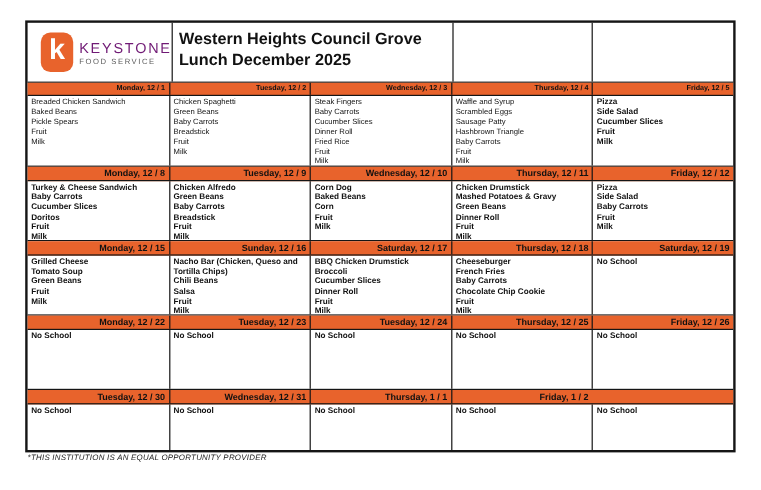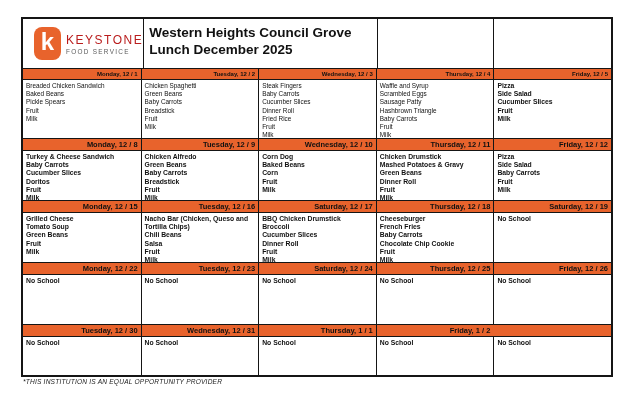--- a/index.html
+++ b/index.html
@@ -9,21 +9,21 @@
 
   .sheet { position:absolute; left:21px; top:17px; width:592px; border:2px solid var(--line); background:#fff; }
 
   
   .header-row { display:grid; grid-template-columns:repeat(5,1fr); height:49px; }
   .logo-cell { grid-column:1; display:flex; align-items:center; padding-left:11px; gap:5px; border-right:1.5px solid var(--line); }
   .logo-badge { width:27px; height:33px; border-radius:8px; background:var(--accent); color:#fff;
                 display:flex; align-items:center; justify-content:center;
                 font-size:24px; font-weight:600; line-height:1; padding-bottom:3px; }
   .brand-text { display:flex; flex-direction:column; }
-  .brand-name { font-size:12px; letter-spacing:1.5px; color:#b91c1c; font-weight:400; }
+  .brand-name { font-size:12px; letter-spacing:1.5px; color:#701a75; font-weight:400; }
   .brand-sub  { font-size:6.4px; letter-spacing:1.3px; color:#5a5a5a; margin-top:1px; }
   .title-cell { grid-column:2 / span 2; padding:5px 0 0 5px; border-right:1.5px solid var(--line); }
   .title-line { font-size:13.5px; font-weight:bold; color:#111; line-height:17px; white-space:nowrap; }
   .header-spacer { border-right:1.5px solid var(--line); }
   .header-spacer:last-child { border-right:none; }
 
   
   .week { border-top:1.5px solid var(--line); }
   .bar { display:grid; grid-template-columns:repeat(5,1fr); background:var(--accent); border-bottom:1.5px solid var(--line); }
   .bar-cell { text-align:right; padding-right:3px; font-weight:bold; color:#111; overflow:hidden;
@@ -169,21 +169,21 @@
               <div class="menu-line">Side Salad</div>
               <div class="menu-line">Baby Carrots</div>
               <div class="menu-line">Fruit</div>
               <div class="menu-line">Milk</div>
             </div>
           </div>
         </div>
         <div class="week w2">
           <div class="bar">
             <div class="bar-cell">Monday, 12 / 15</div>
-            <div class="bar-cell">Tuesday, 12 / 16</div>
+            <div class="bar-cell">Sunday, 12 / 16</div>
             <div class="bar-cell">Saturday, 12 / 17</div>
             <div class="bar-cell">Thursday, 12 / 18</div>
             <div class="bar-cell">Saturday, 12 / 19</div>
           </div>
           <div class="cells">
             <div class="day-cell">
               <div class="menu-line">Grilled Cheese</div>
               <div class="menu-line">Tomato Soup</div>
               <div class="menu-line">Green Beans</div>
               <div class="menu-line">Fruit</div>
@@ -214,21 +214,21 @@
             </div>
             <div class="day-cell">
               <div class="menu-line">No School</div>
             </div>
           </div>
         </div>
         <div class="week w3">
           <div class="bar">
             <div class="bar-cell">Monday, 12 / 22</div>
             <div class="bar-cell">Tuesday, 12 / 23</div>
-            <div class="bar-cell">Saturday, 12 / 24</div>
+            <div class="bar-cell">Tuesday, 12 / 24</div>
             <div class="bar-cell">Thursday, 12 / 25</div>
             <div class="bar-cell">Friday, 12 / 26</div>
           </div>
           <div class="cells">
             <div class="day-cell">
               <div class="menu-line">No School</div>
             </div>
             <div class="day-cell">
               <div class="menu-line">No School</div>
             </div>

